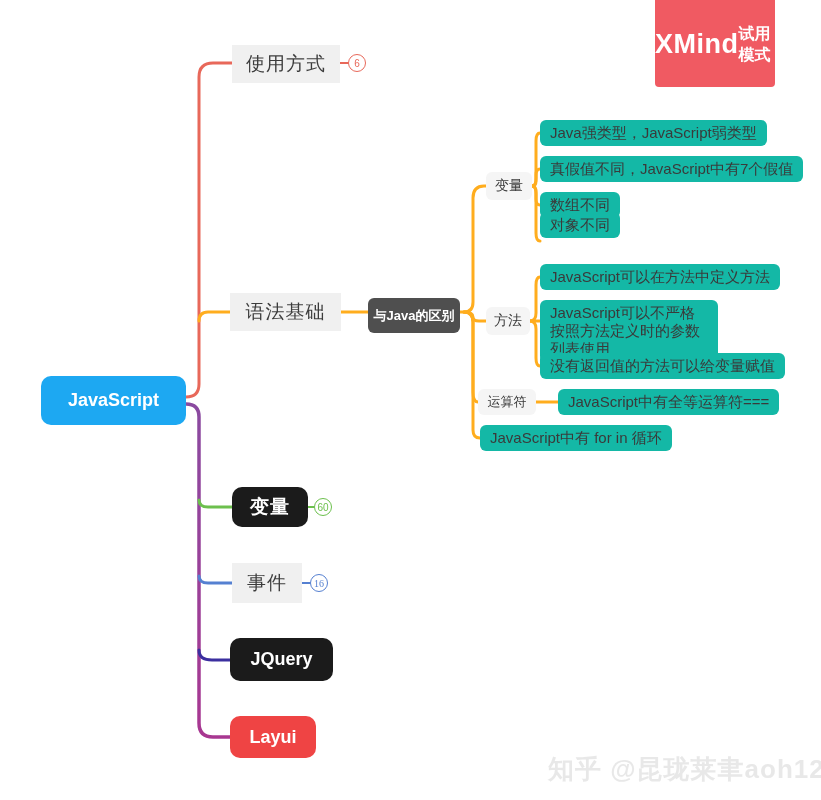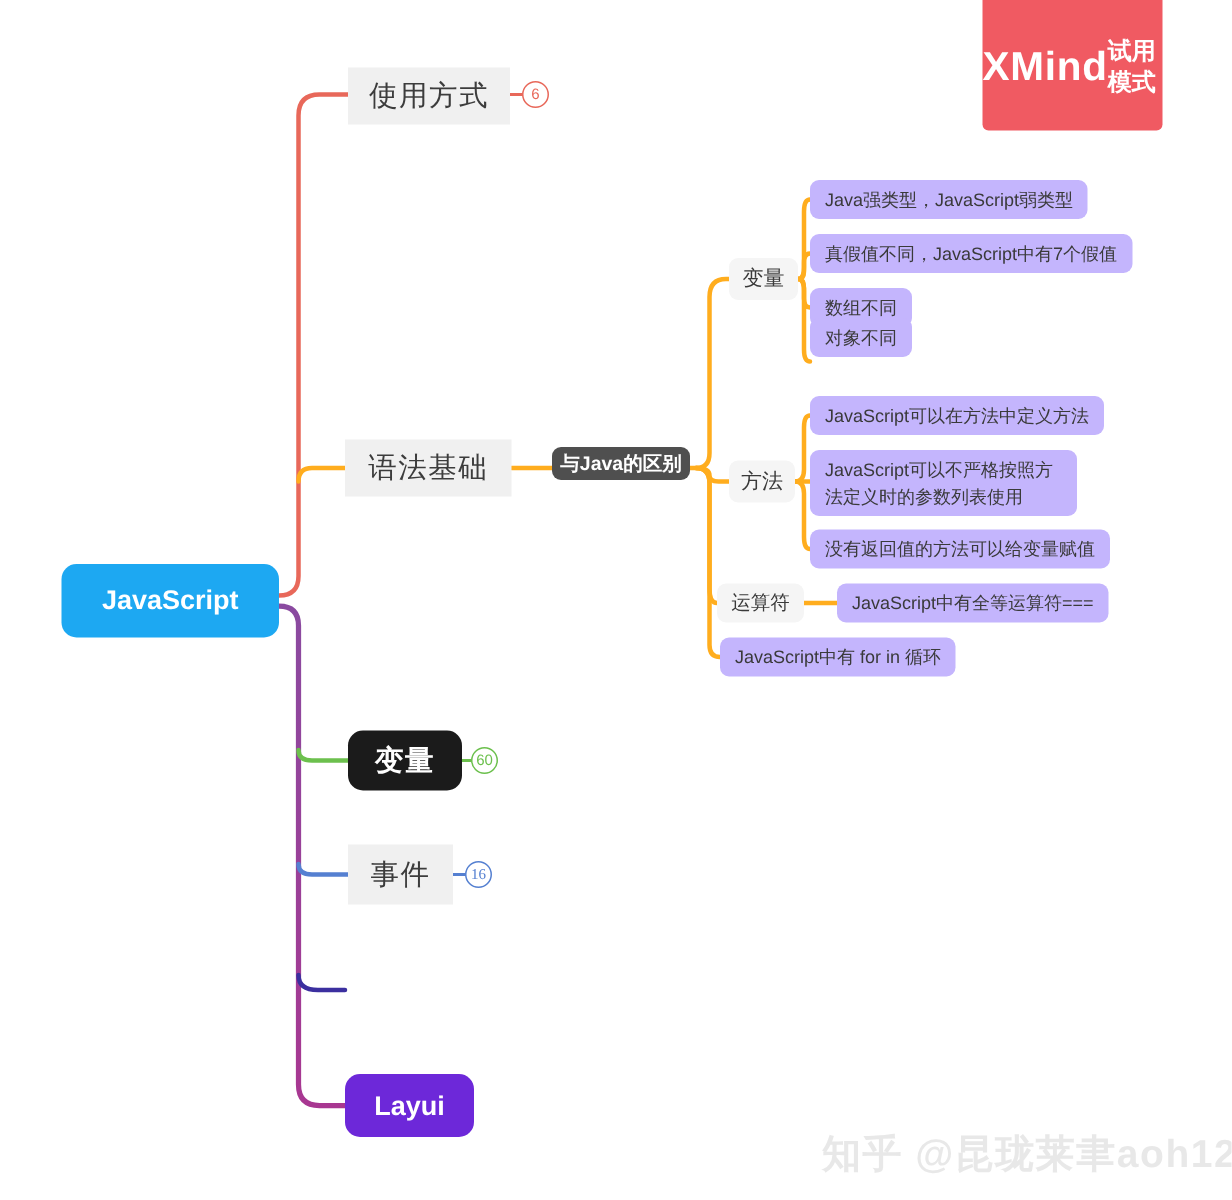--- a/index.html
+++ b/index.html
@@ -17,36 +17,36 @@
   }
   .branch{
     background:#F0F0F0;color:#3C3C3C;border-radius:0;
     font-size:19px;letter-spacing:1px;
   }
   .black{
     background:#1B1B1B;color:#ffffff;font-weight:bold;border-radius:10px;
     font-size:19px;letter-spacing:1px;
   }
   .grayp{
-    background:#6d28d9;color:#ffffff;font-weight:bold;border-radius:10px;
+    background:#ef4444;color:#ffffff;font-weight:bold;border-radius:10px;
     font-size:19px;letter-spacing:1px;
   }
   .rootn{
     background:#1DA8F2;color:#ffffff;font-weight:bold;border-radius:10px;
     font-size:18px;
   }
   .darkpill{
     background:#4F4F4F;color:#ffffff;font-weight:bold;border-radius:6px;
     font-size:13px;
   }
   .sub{
     background:#F5F5F5;color:#3A3A3A;border-radius:6px;font-size:14px;
   }
   .leaf{
-    background:#c4b5fd;color:#3A3A3A;border-radius:6px;font-size:12px;
+    background:#14b8a6;color:#3A3A3A;border-radius:6px;font-size:15px;
     height:26px;line-height:26px;padding:0 10px;white-space:nowrap;
     justify-content:flex-start;
   }
   .leaf.wrap{
     white-space:normal;height:auto;line-height:18px;padding:4px 10px;
     width:178px;
   }
   .badge{
     position:absolute;width:18px;height:18px;border-radius:50%;
     background:#ffffff;border:1.5px solid;box-sizing:border-box;
@@ -118,21 +118,21 @@
     </g>
   </svg>
 
   <div class="node rootn" style="left:41px;top:376px;width:145px;height:49px;">JavaScript</div>
 
   <div class="node branch" style="left:232px;top:45px;width:108px;height:38px;">使用方式</div>
   <div class="badge b-salmon" style="left:348px;top:54px;">6</div>
 
   <div class="node branch" style="left:230px;top:293px;width:111px;height:38px;">语法基础</div>
 
-  <div class="node darkpill" style="left:368px;top:298px;width:92px;height:22px;">与Java的区别</div>
+  <div class="node darkpill" style="left:368px;top:298px;width:92px;height:35px;">与Java的区别</div>
 
   <div class="node sub" style="left:486px;top:172px;width:46px;height:28px;">变量</div>
   <div class="node leaf" style="left:540px;top:120px;">Java强类型，JavaScript弱类型</div>
   <div class="node leaf" style="left:540px;top:156px;">真假值不同，JavaScript中有7个假值</div>
   <div class="node leaf" style="left:540px;top:192px;">数组不同</div>
   <div class="node leaf" style="left:540px;top:212px;">对象不同</div>
 
   <div class="node sub" style="left:486px;top:307px;width:44px;height:28px;">方法</div>
   <div class="node leaf" style="left:540px;top:264px;">JavaScript可以在方法中定义方法</div>
   <div class="node leaf wrap" style="left:540px;top:300px;">JavaScript可以不严格按照方法定义时的参数列表使用</div>
@@ -142,20 +142,21 @@
   <div class="node leaf" style="left:558px;top:389px;">JavaScript中有全等运算符===</div>
 
   <div class="node leaf" style="left:480px;top:425px;">JavaScript中有 for in 循环</div>
 
   <div class="node black" style="left:232px;top:487px;width:76px;height:40px;">变量</div>
   <div class="badge b-green" style="left:314px;top:498px;">60</div>
 
   <div class="node branch" style="left:232px;top:563px;width:70px;height:40px;">事件</div>
   <div class="badge b-blue" style="left:310px;top:574px;font-family:Liberation Serif, serif;">16</div>
 
+  <div class="node black" style="left:230px;top:638px;width:103px;height:43px;font-size:18px;letter-spacing:0;">JQuery</div>
 
   <div class="node grayp" style="left:230px;top:716px;width:86px;height:42px;font-size:18px;letter-spacing:0;">Layui</div>
 
   <div class="xmind">
     <div class="bn">XMind</div>
     <div class="bm">试用模式</div>
   </div>
 
   <div class="watermark">知乎 @昆珑莱聿aoh123</div>
 

